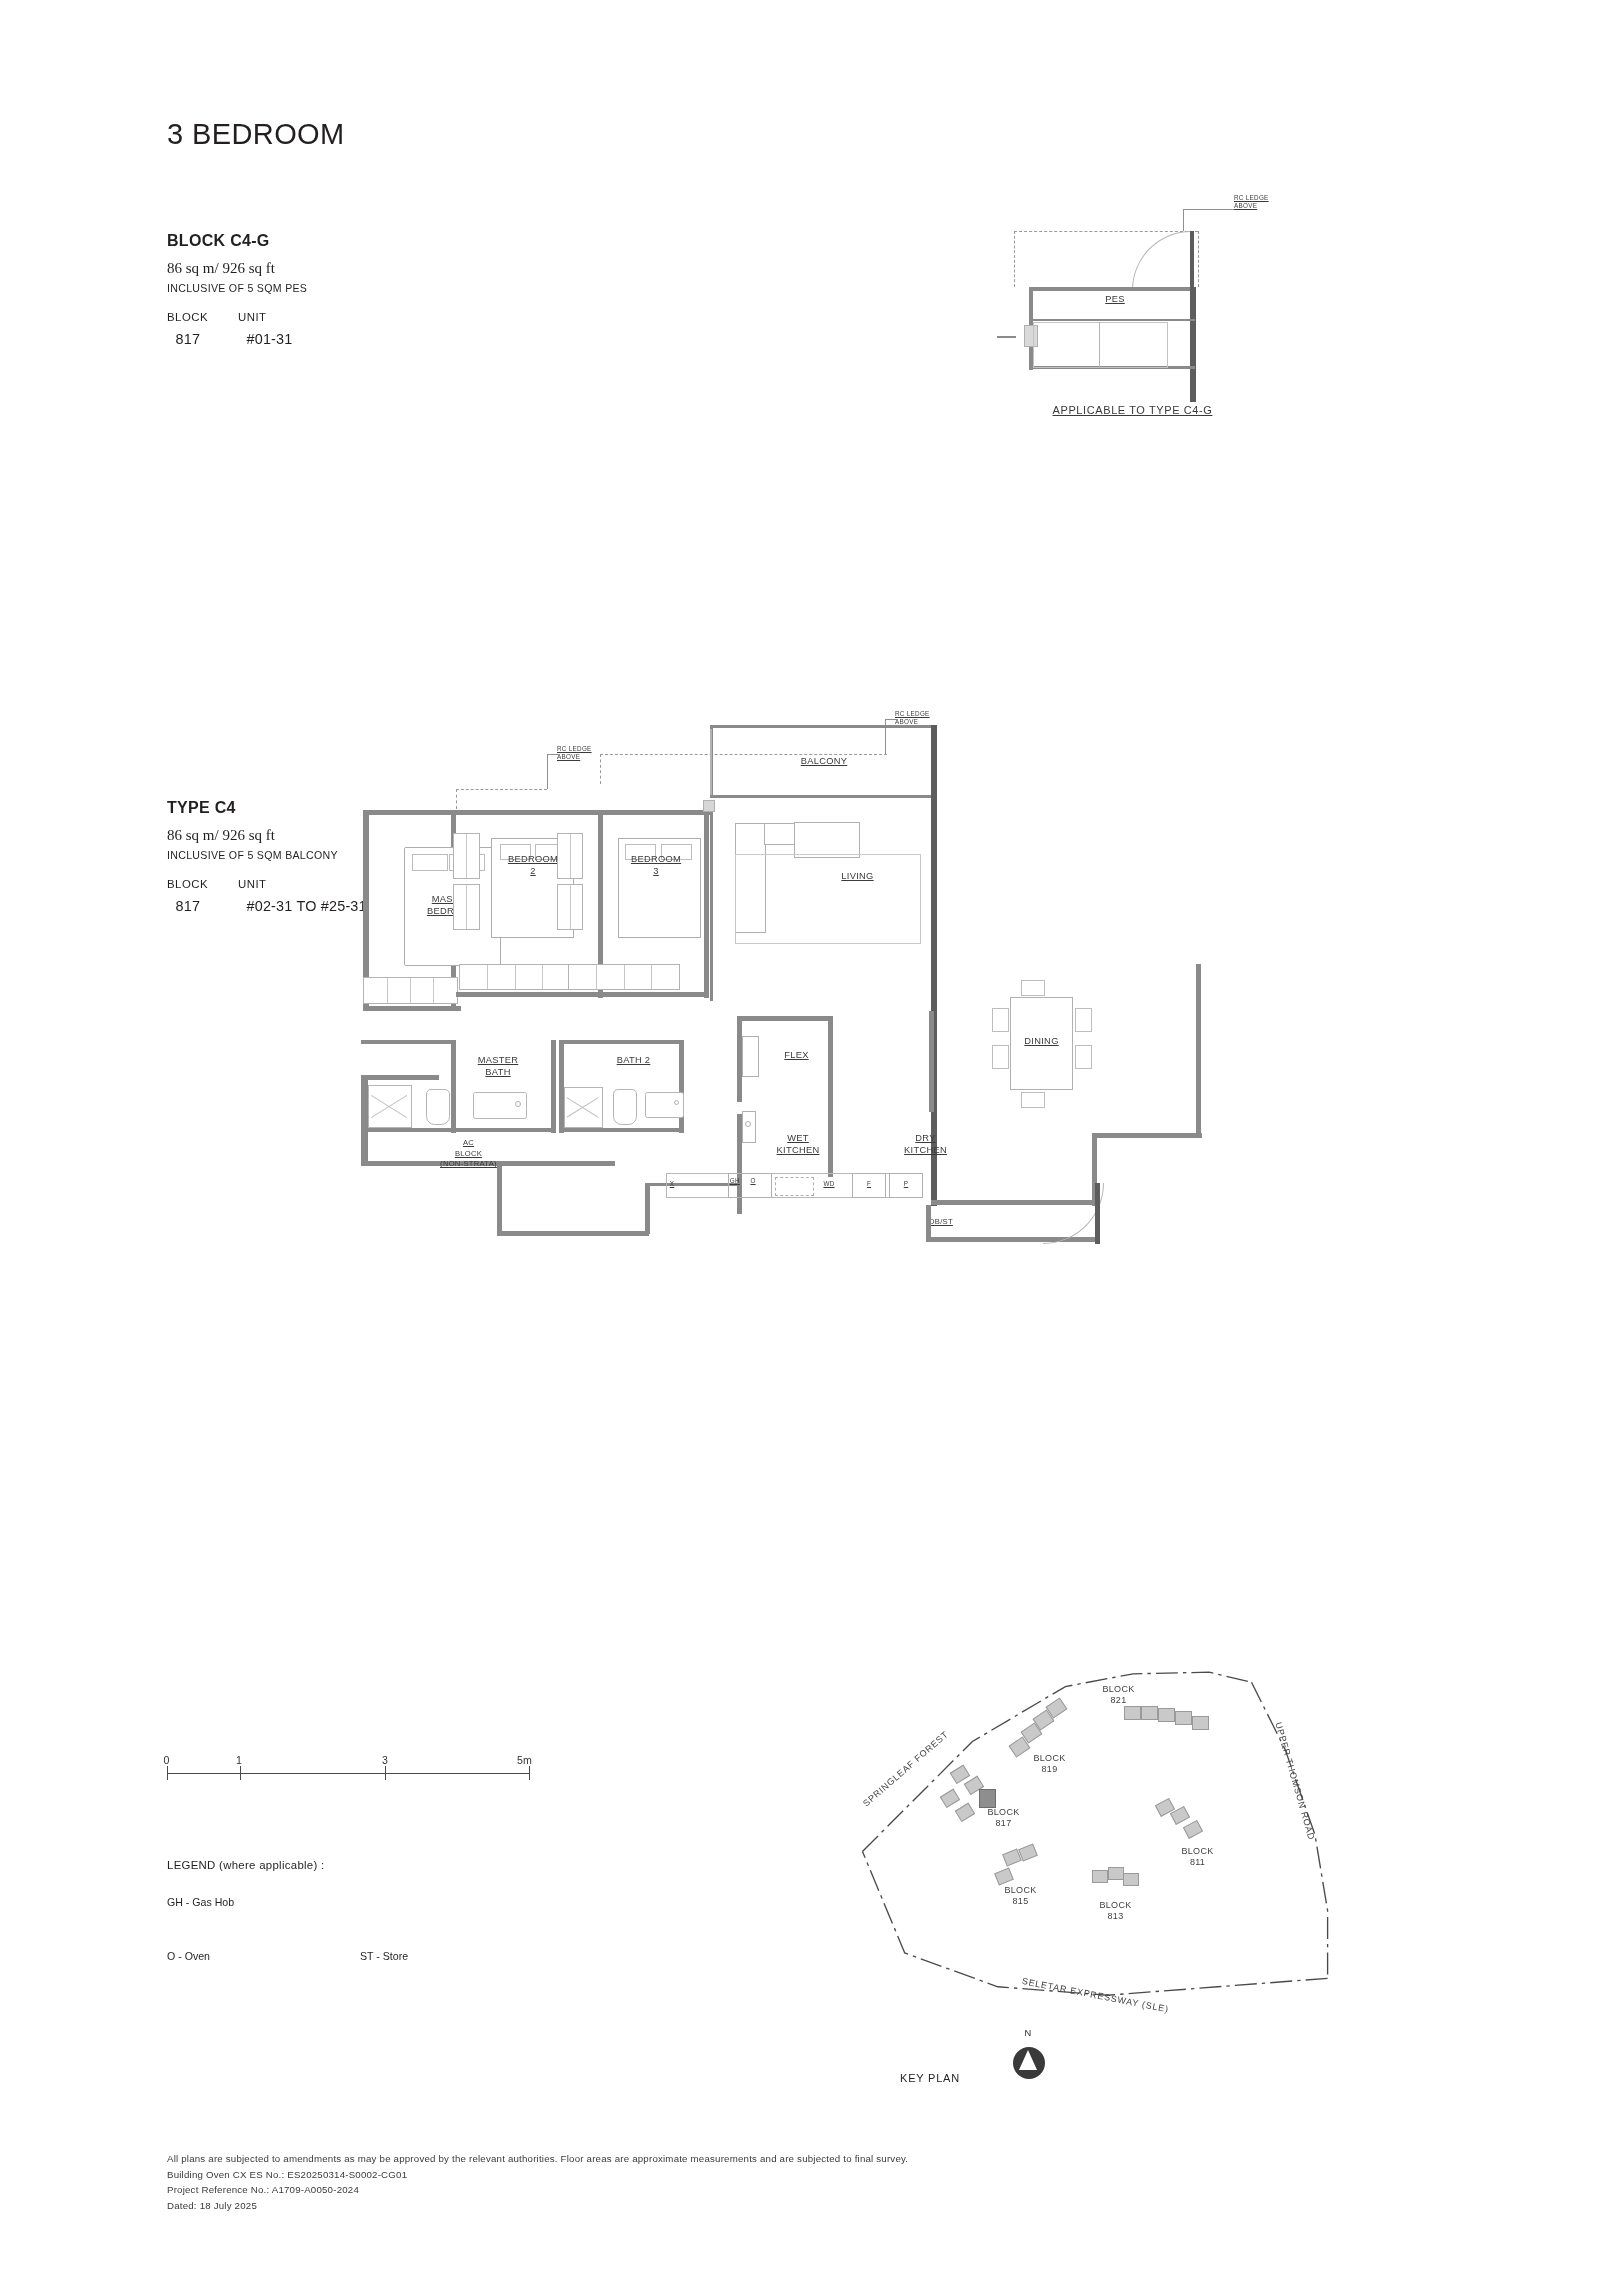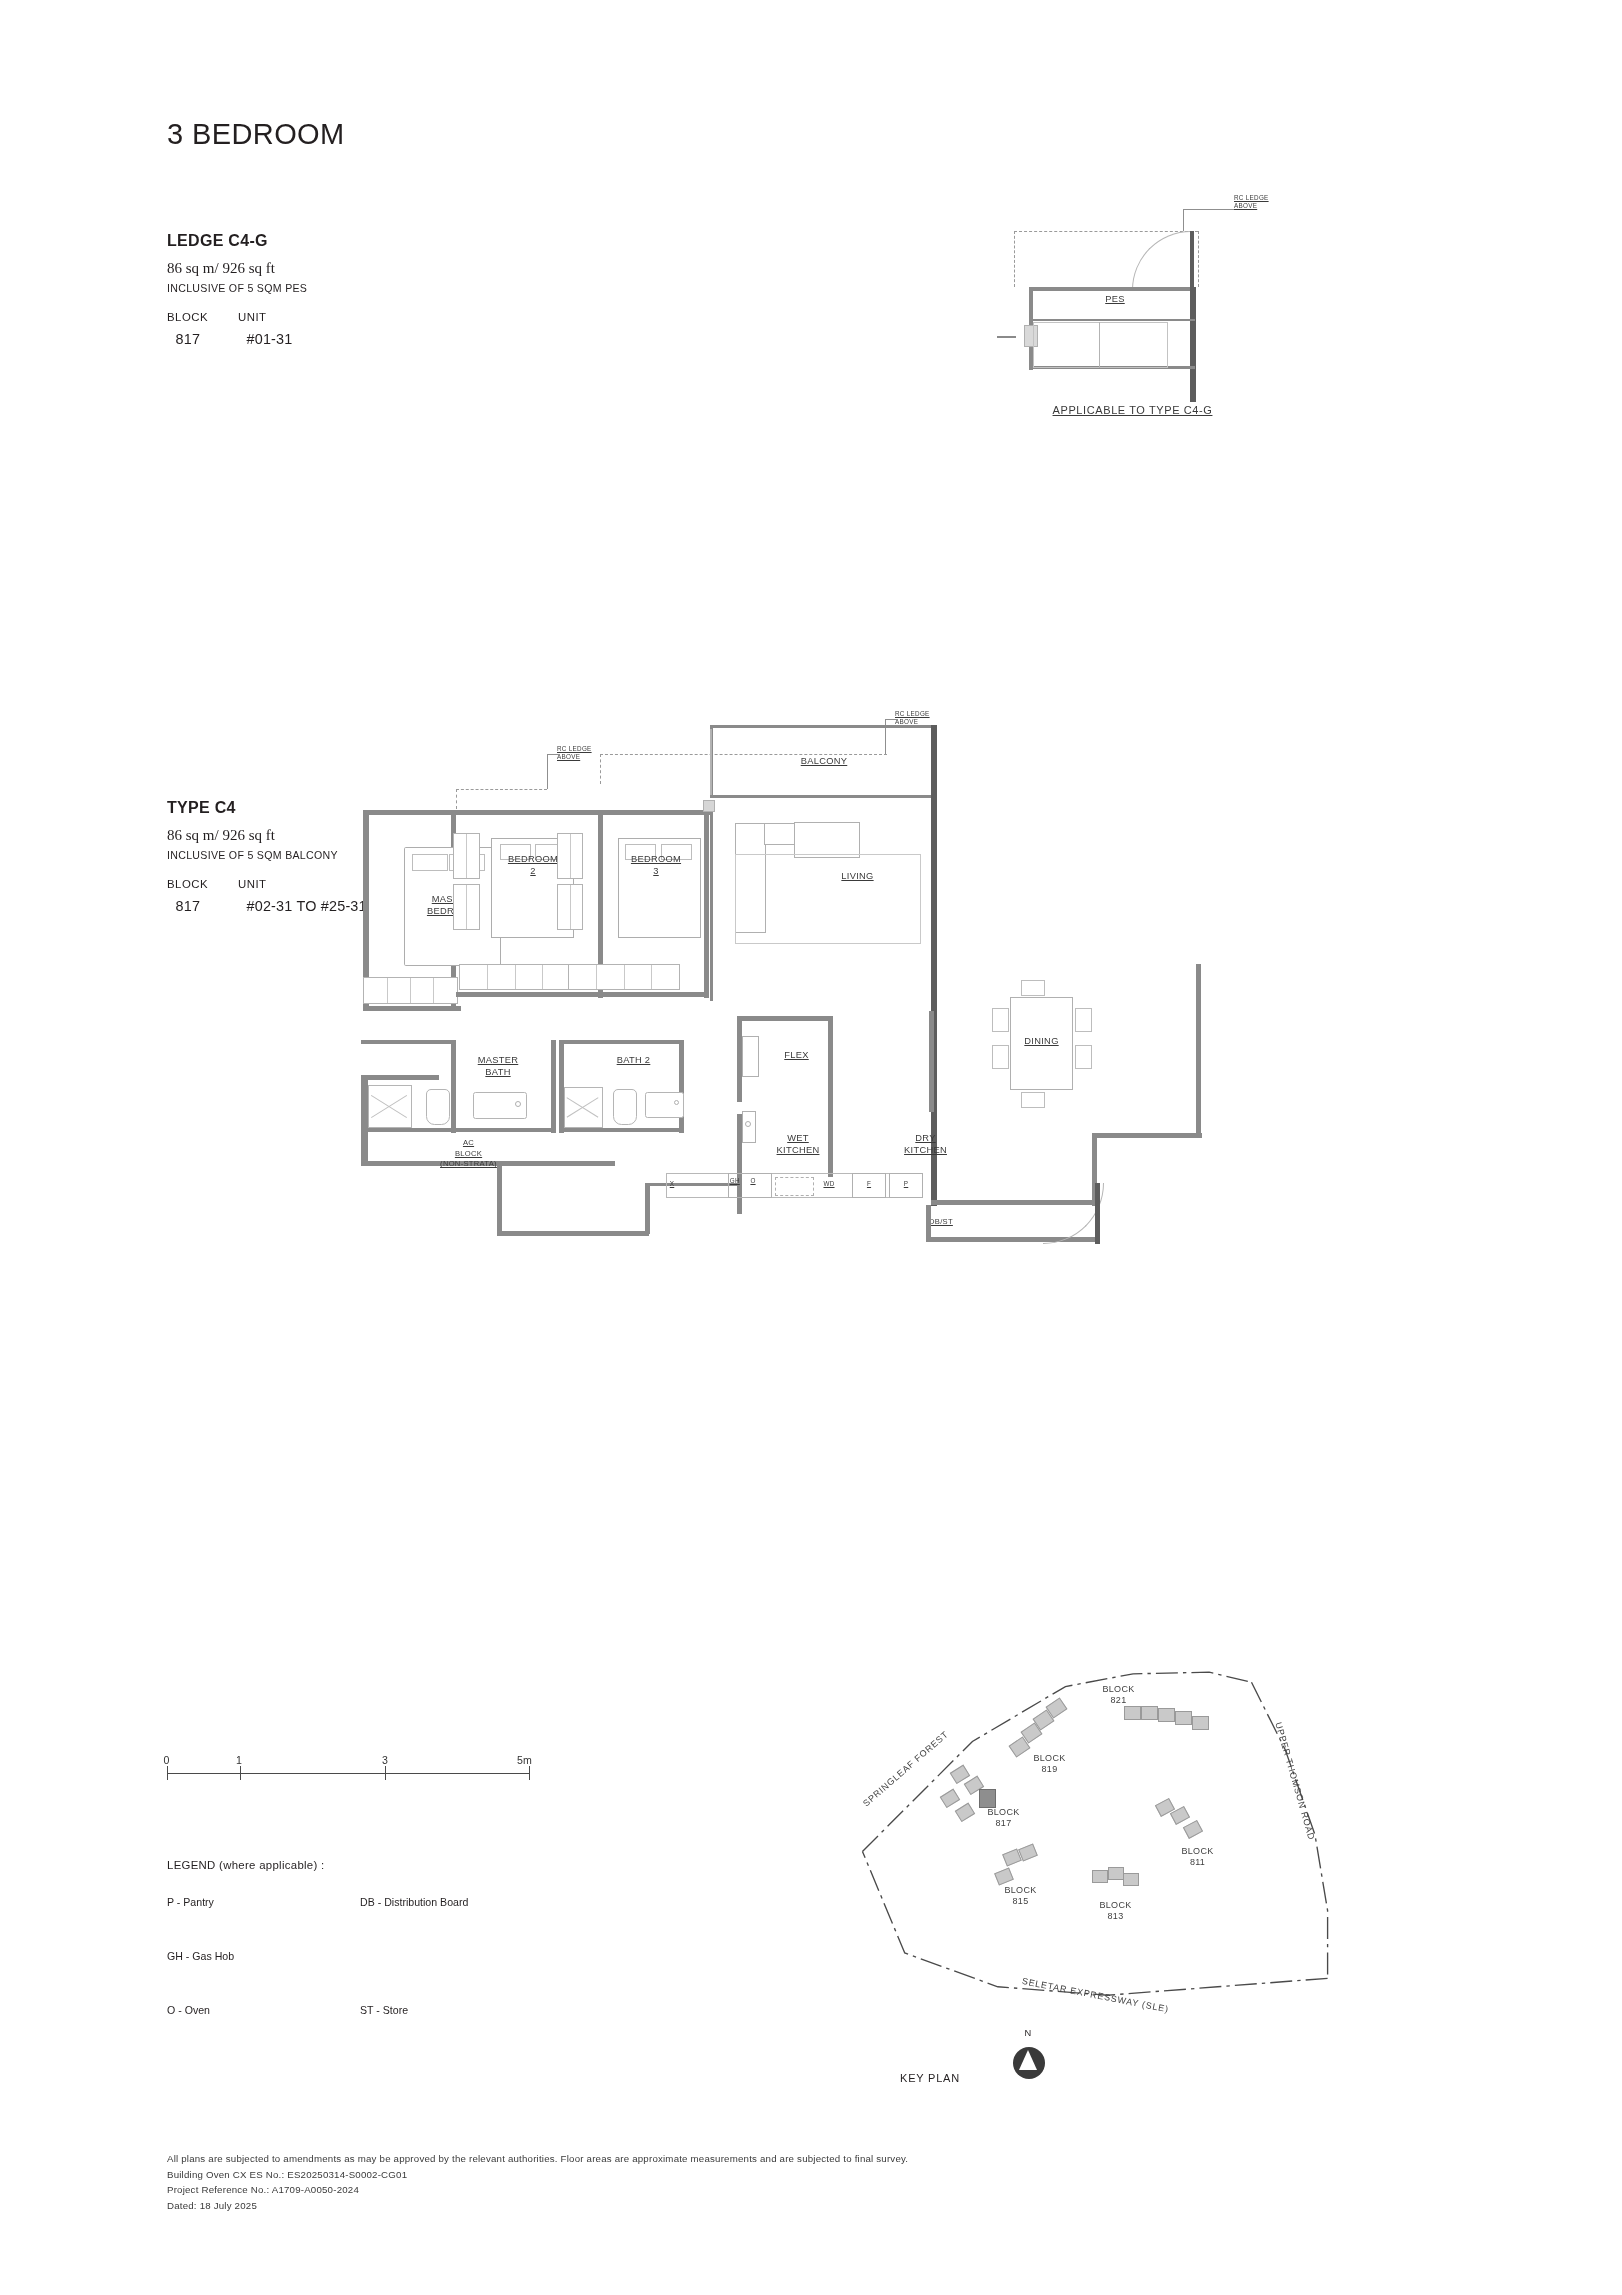--- a/index.html
+++ b/index.html
@@ -187,21 +187,21 @@
   }
 </style>
 </head>
 <body>
 
 <div class="page">
 
   <div id="main-title">3 BEDROOM</div>
 
   <div class="type-block" style="left:167px; top:232px; width:355px;">
-    <div class="type-name">LEDGE C4-G</div>
+    <div class="type-name">BLOCK C4-G</div>
     <div class="type-area">86 sq m/ 926 sq ft</div>
     <div class="type-incl">INCLUSIVE OF 5 SQM PES</div>
     <div class="bu-head">
       <span class="blk">BLOCK</span><span>UNIT</span>
     </div>
     <div class="bu-vals">
       <span class="blk">817</span><span>#01-31</span>
     </div>
   </div>
 
@@ -437,24 +437,20 @@
     <div class="tick" style="left:362px;"></div>
     <div class="sb-num" style="left:-3.4px;">0</div>
     <div class="sb-num" style="left:69px;">1</div>
     <div class="sb-num" style="left:215px;">3</div>
     <div class="sb-num" style="left:350px;">5m</div>
   </div>
 
   <div id="legend">
     <div class="lg-title">LEGEND (where applicable) :</div>
     <div class="lg-row">
-      <span class="lg-a">P - Pantry</span>
-      <span class="lg-b">DB - Distribution Board</span>
-    </div>
-    <div class="lg-row">
       <span class="lg-a">GH - Gas Hob</span>
       <span class="lg-b"></span>
     </div>
     <div class="lg-row">
       <span class="lg-a">O - Oven</span>
       <span class="lg-b">ST - Store</span>
     </div>
   </div>
 
   <div id="keyplan">

